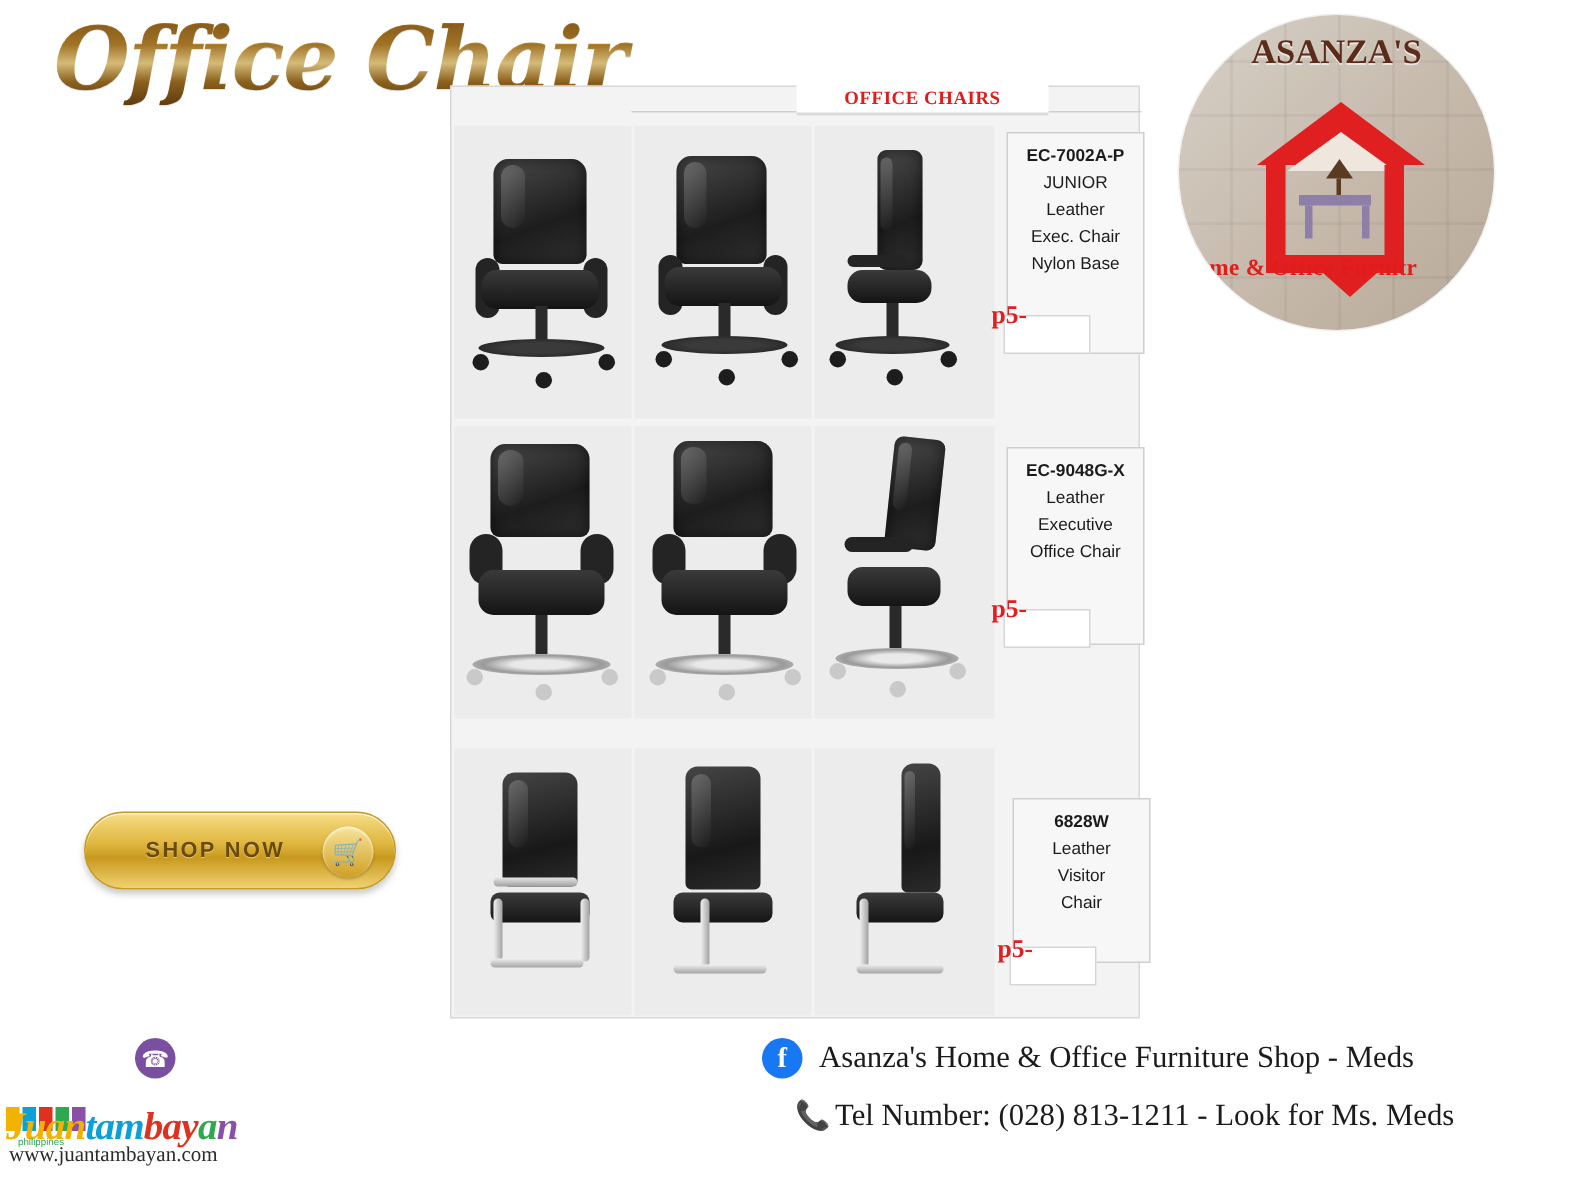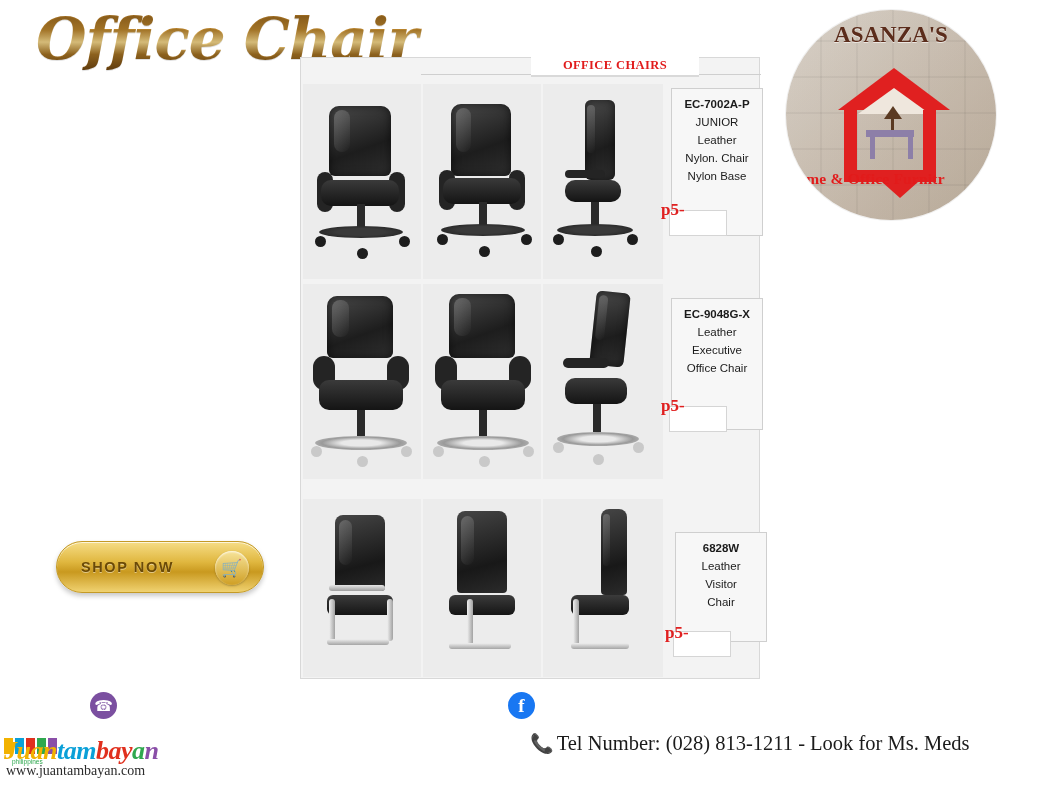--- a/index.html
+++ b/index.html
@@ -270,21 +270,21 @@
     height: 52px;
     border-radius: 26px;
     background: linear-gradient(180deg,#f6dd86 0%,#e0b73f 40%,#c9991f 60%,#f0d271 100%);
     box-shadow: 0 3px 5px rgba(0,0,0,0.22), inset 0 1px 0 rgba(255,255,255,0.7);
     display: flex;
     align-items: center;
     cursor: pointer;
     border: 1px solid #c49a26;
   }
   .shop-btn .label {
-    margin-left: 24px;
+    margin-left: 40px;
     color: #6b4a06;
     font-weight: bold;
     font-size: 14.5px;
     letter-spacing: 1.6px;
     text-shadow: 0 1px 0 rgba(255,255,255,0.45);
   }
   .cart-circle {
     position: absolute;
     right: 14px;
     top: 9px;
@@ -415,21 +415,21 @@
       <div class="caster" style="left:84px; top:150px;"></div>
       <div class="caster" style="left:48px; top:162px;"></div>
     </div>
   </div>
 
   <div class="info info-1">
     <div class="lines">
       <div class="code">EC-7002A-P</div>
       <div>JUNIOR</div>
       <div>Leather</div>
-      <div>Nylon. Chair</div>
+      <div>Exec. Chair</div>
       <div>Nylon Base</div>
     </div>
   </div>
   <div class="price-box pricebox-1"></div>
   <div class="price price-1">p5-</div>
 
   <div class="row row2">
     <div class="cell">
       <div class="ex-back" style="left:24px; top:12px; width:66px; height:62px;">
           <div class="sheen"></div>
@@ -545,20 +545,21 @@
 
 <div class="contact">
 
   <div class="c-row c-viber">
     <span class="icon-circle viber-ic">☎</span>
   </div>
 
 
   <div class="c-row c-fb">
     <span class="icon-circle fb-ic">f</span>
+    <span class="c-text">Asanza's Home &amp; Office Furniture Shop - Meds</span>
   </div>
 
   <div class="c-row c-tel">
     <span class="phone-ic">📞</span>
     <span class="c-text">Tel Number: (028) 813-1211 - Look for Ms. Meds</span>
   </div>
 </div>
 
 <div class="watermark">
   <div class="wm-blocks">

